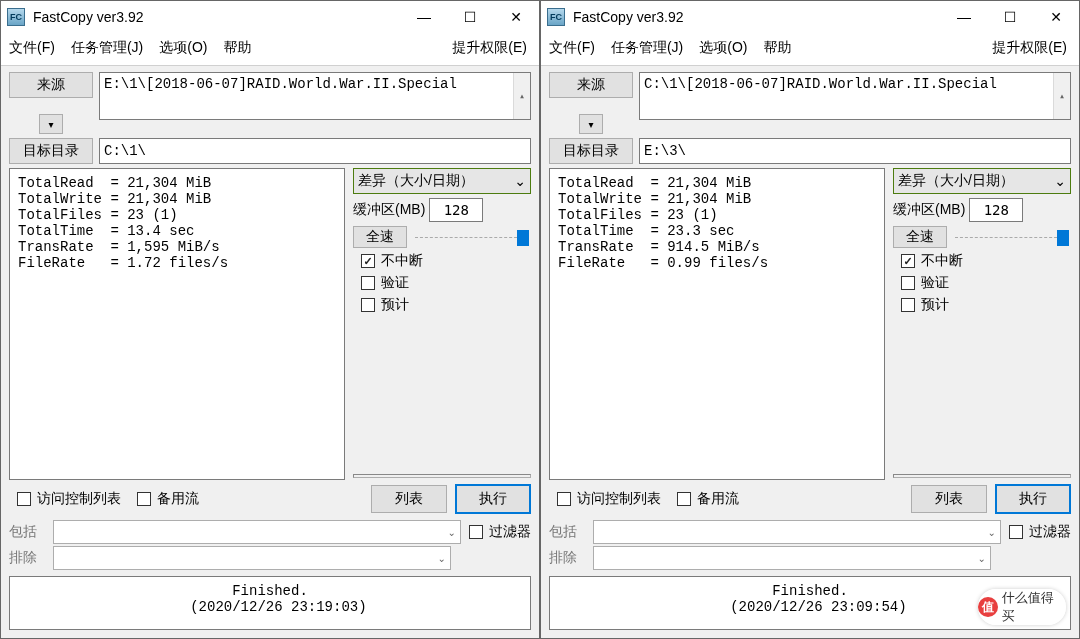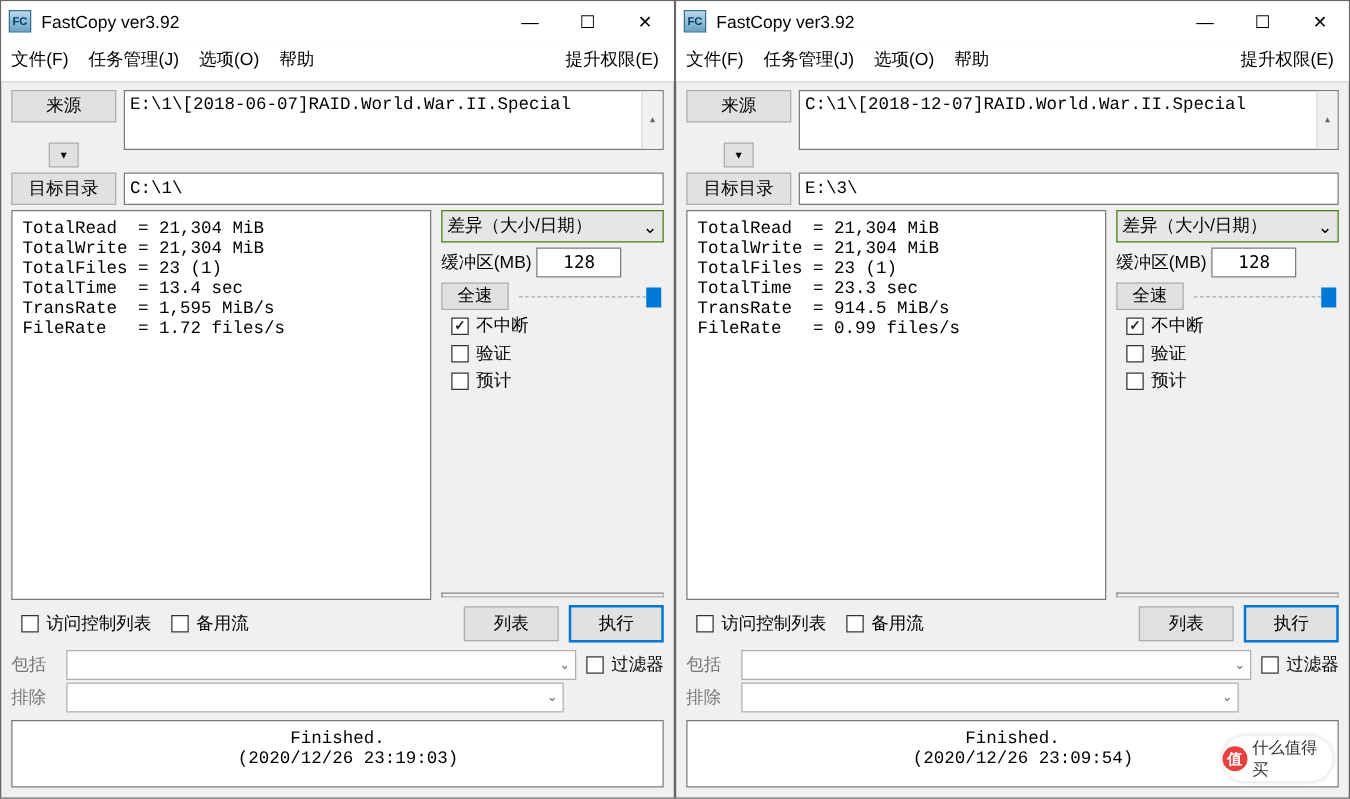--- a/index.html
+++ b/index.html
@@ -91,21 +91,21 @@
     font-size:14px; white-space:pre; overflow:hidden; min-height:190px;
   }
   .rightcol { width: 178px; display:flex; flex-direction:column; gap:4px; }
   .select {
     border:1px solid #4d7c0f; background:#e6e6e6;
     padding:3px 4px; font-size:14px; display:flex; align-items:center;
     justify-content:space-between; cursor:pointer;
   }
   .bufrow { display:flex; align-items:center; gap:4px; font-size:14px;}
   .smallinput {
-    width:68px;border:1px solid #7a7a7a;background:#fff;
+    width:54px;border:1px solid #7a7a7a;background:#fff;
     padding:3px 6px; text-align:center; font-family:"SimSun",monospace;font-size:14px;
   }
   .speedrow { display:flex; align-items:center; gap:4px;}
   .speedbtn {
     border:1px solid #adadad; background:#e1e1e1;
     padding:1px 12px; font-size:14px; cursor:pointer; text-align:center;
   }
   .slider {
     flex:1; position:relative; height:20px;
   }
@@ -273,21 +273,21 @@
     <span class="menuitem">帮助</span>
     <span class="menuitem right">提升权限(E)</span>
   </div>
   <div class="content">
     <div class="row">
       <div class="srccol">
         <div class="btnlike">来源</div>
         <div class="dropdown-arrow">▾</div>
       </div>
       <div class="textarea">
-        <span>C:\1\[2018-12-07]RAID.World.War.II.Special</span>
+        <span>C:\1\[2018-06-07]RAID.World.War.II.Special</span>
         <div class="scroll-track">▴</div>
       </div>
     </div>
     <div class="row">
       <div class="btnlike" style="align-self:center">目标目录</div>
       <input class="textbox" value="E:\3\" style="">
     </div>
     <div class="midrow">
       <div class="stats">TotalRead  = 21,304 MiB
 TotalWrite = 21,304 MiB

